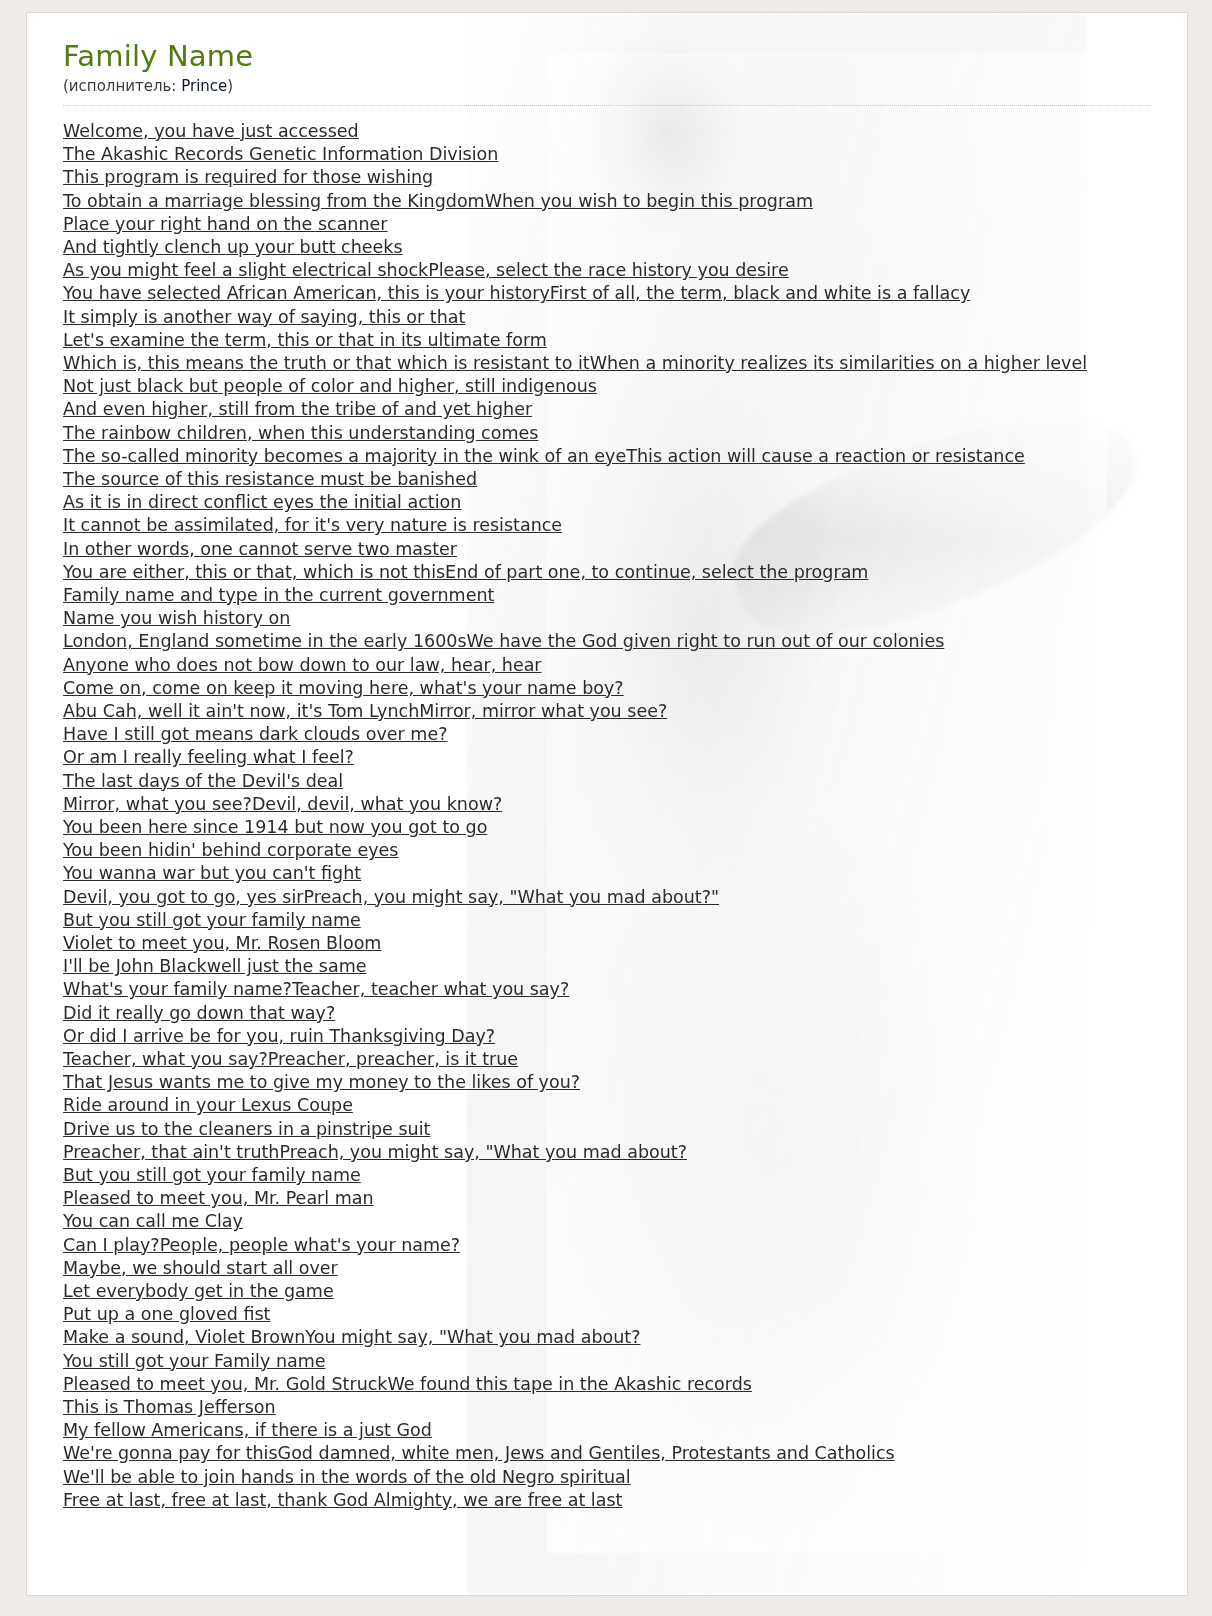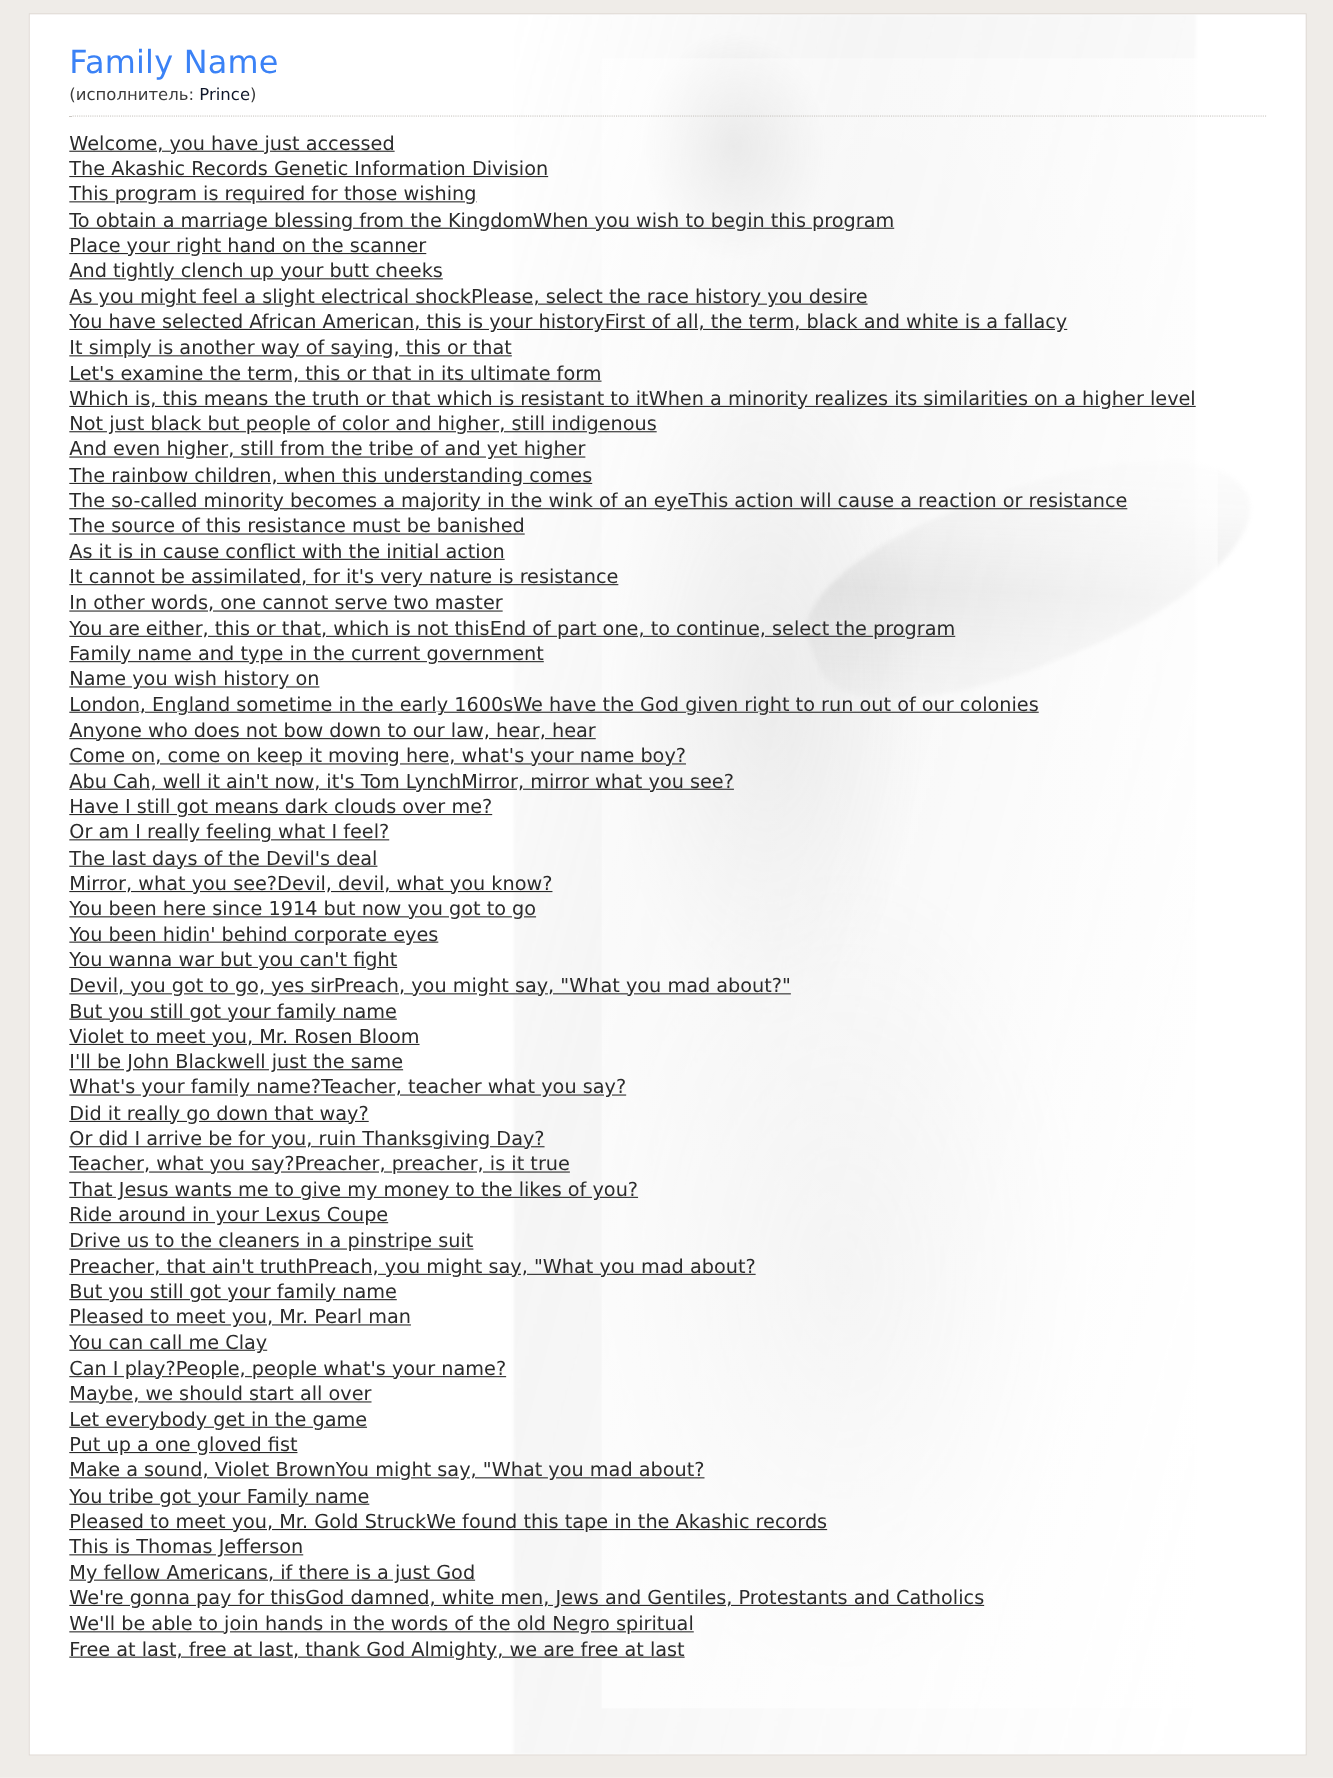--- a/index.html
+++ b/index.html
@@ -64,21 +64,21 @@
     top: 40px;
     width: 560px;
     height: 1500px;
     background: radial-gradient(ellipse at 45% 35%, rgba(255,255,255,0.0) 0%, rgba(255,255,255,0.55) 65%, rgba(255,255,255,0.85) 100%);
   }
   #content {
     position: relative;
     padding: 28px 36px 0 36px;
   }
   #title {
-    color: #3b82f6;
+    color: #4d7c0f;
     font-size: 29px;
     line-height: 1.1;
     font-weight: normal;
     margin: 0 0 4px 0;
     letter-spacing: 0.2px;
   }
   #byline {
     font-size: 15px;
     color: #3c3c3c;
     margin: 0 0 10px 0;
@@ -132,21 +132,21 @@
           <div class="line">As you might feel a slight electrical shockPlease, select the race history you desire</div>
           <div class="line">You have selected African American, this is your historyFirst of all, the term, black and white is a fallacy</div>
           <div class="line">It simply is another way of saying, this or that</div>
           <div class="line">Let's examine the term, this or that in its ultimate form</div>
           <div class="line">Which is, this means the truth or that which is resistant to itWhen a minority realizes its similarities on a higher level</div>
           <div class="line">Not just black but people of color and higher, still indigenous</div>
           <div class="line">And even higher, still from the tribe of and yet higher</div>
           <div class="line">The rainbow children, when this understanding comes</div>
           <div class="line">The so-called minority becomes a majority in the wink of an eyeThis action will cause a reaction or resistance</div>
           <div class="line">The source of this resistance must be banished</div>
-          <div class="line">As it is in cause conflict with the initial action</div>
+          <div class="line">As it is in direct conflict eyes the initial action</div>
           <div class="line">It cannot be assimilated, for it's very nature is resistance</div>
           <div class="line">In other words, one cannot serve two master</div>
           <div class="line">You are either, this or that, which is not thisEnd of part one, to continue, select the program</div>
           <div class="line">Family name and type in the current government</div>
           <div class="line">Name you wish history on</div>
           <div class="line">London, England sometime in the early 1600sWe have the God given right to run out of our colonies</div>
           <div class="line">Anyone who does not bow down to our law, hear, hear</div>
           <div class="line">Come on, come on keep it moving here, what's your name boy?</div>
           <div class="line">Abu Cah, well it ain't now, it's Tom LynchMirror, mirror what you see?</div>
           <div class="line">Have I still got means dark clouds over me?</div>
@@ -169,21 +169,21 @@
           <div class="line">Drive us to the cleaners in a pinstripe suit</div>
           <div class="line">Preacher, that ain't truthPreach, you might say, "What you mad about?</div>
           <div class="line">But you still got your family name</div>
           <div class="line">Pleased to meet you, Mr. Pearl man</div>
           <div class="line">You can call me Clay</div>
           <div class="line">Can I play?People, people what's your name?</div>
           <div class="line">Maybe, we should start all over</div>
           <div class="line">Let everybody get in the game</div>
           <div class="line">Put up a one gloved fist</div>
           <div class="line">Make a sound, Violet BrownYou might say, "What you mad about?</div>
-          <div class="line">You tribe got your Family name</div>
+          <div class="line">You still got your Family name</div>
           <div class="line">Pleased to meet you, Mr. Gold StruckWe found this tape in the Akashic records</div>
           <div class="line">This is Thomas Jefferson</div>
           <div class="line">My fellow Americans, if there is a just God</div>
           <div class="line">We're gonna pay for thisGod damned, white men, Jews and Gentiles, Protestants and Catholics</div>
           <div class="line">We'll be able to join hands in the words of the old Negro spiritual</div>
           <div class="line">Free at last, free at last, thank God Almighty, we are free at last</div>
         </div>
     </div>
 
   </div>

